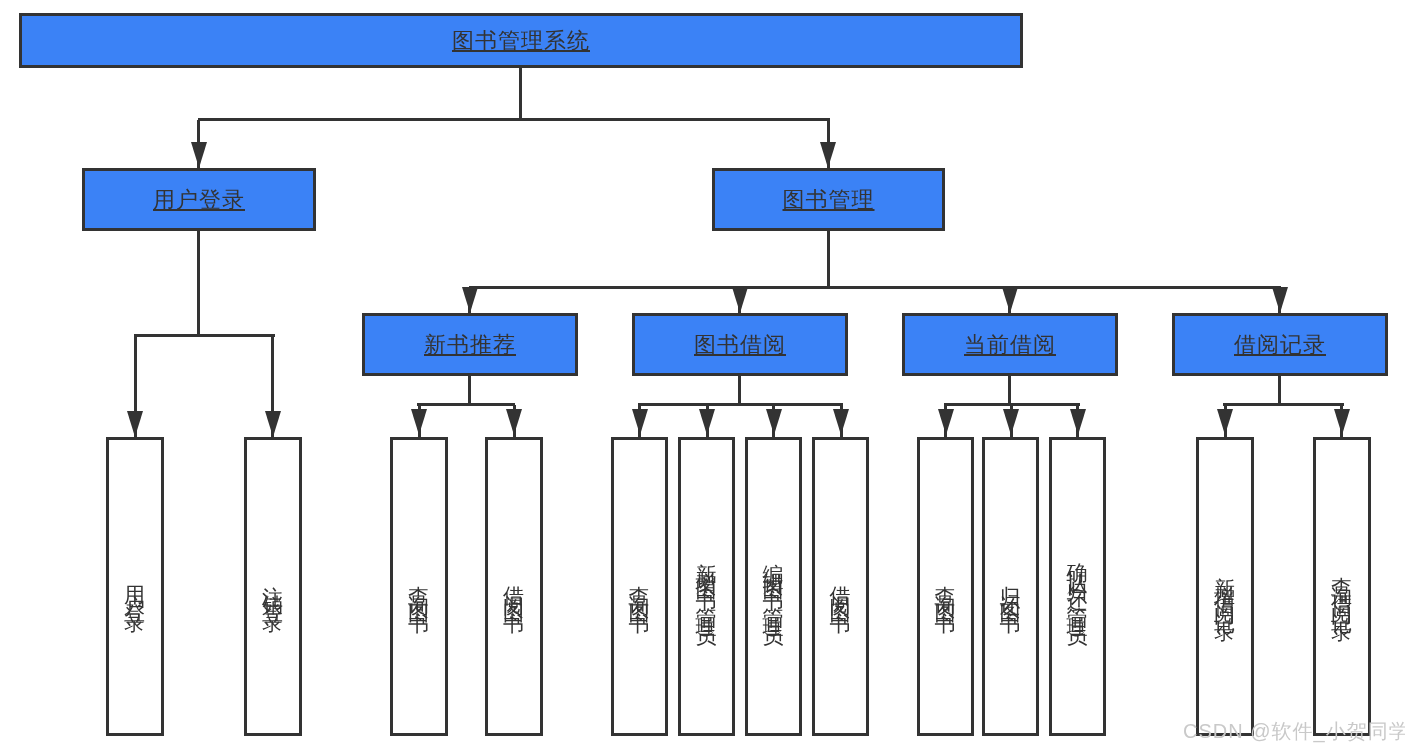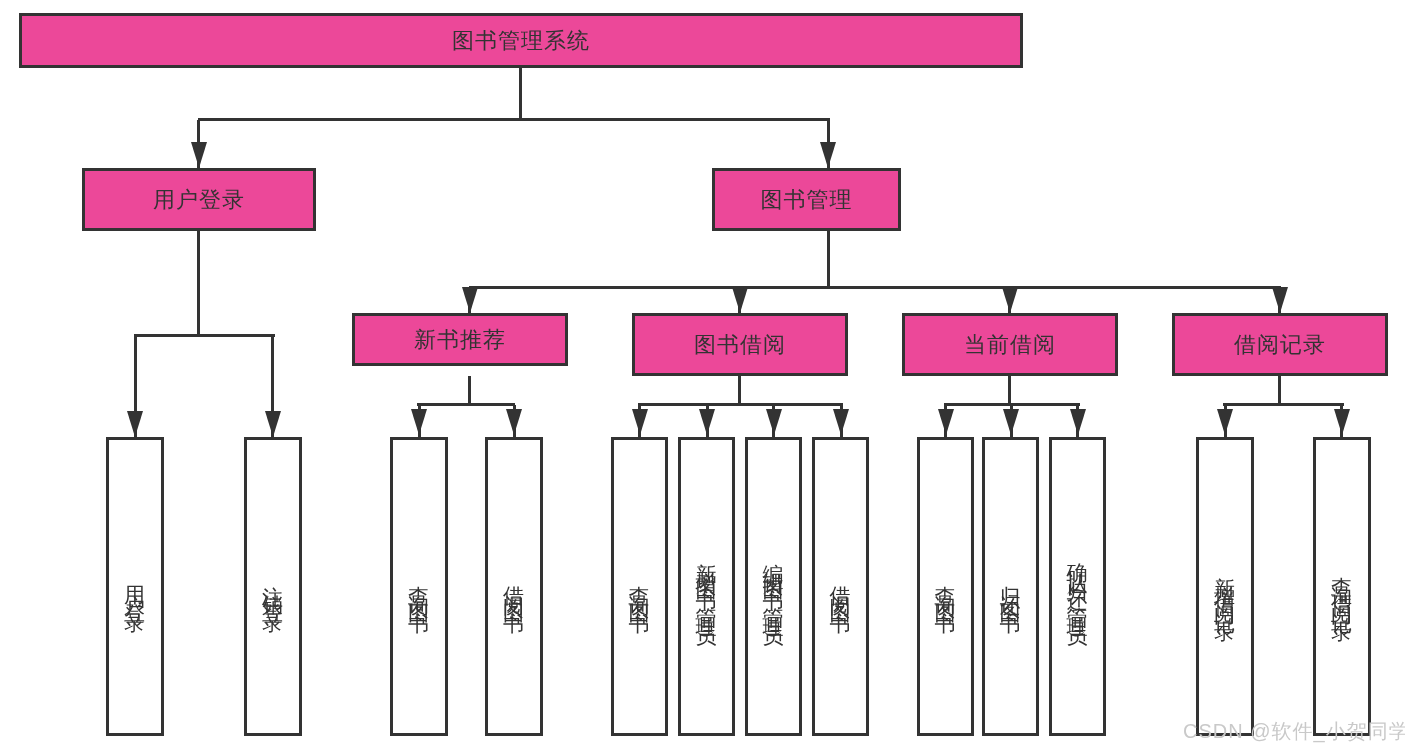--- a/index.html
+++ b/index.html
@@ -8,24 +8,24 @@
     --bg:#ffffff;
     --wm:#c9c9c9;
   }
   html,body{margin:0;padding:0;background:var(--bg);}
   #stage{
     position:relative;width:1405px;height:747px;background:var(--bg);
     font-family:"Liberation Sans","DejaVu Sans",sans-serif;
     color:var(--text);overflow:hidden;
   }
   .hbox{
-    position:absolute;box-sizing:border-box;background:#ec4899;
+    position:absolute;box-sizing:border-box;background:#3b82f6;
     border:3px solid var(--line);
     display:flex;align-items:center;justify-content:center;
-    font-size:22px;letter-spacing:1px;white-space:nowrap;
+    font-size:22px;letter-spacing:1px;white-space:nowrap;text-decoration:underline;
   }
   .leaf{
     position:absolute;box-sizing:border-box;background:#fff;
     border:3px solid var(--line);
     top:437px;height:299px;width:58px;
     display:flex;align-items:center;justify-content:center;
   }
   .vtext{
     writing-mode:vertical-rl;
     font-size:21px;line-height:1;letter-spacing:9px;
@@ -50,25 +50,25 @@
 <div id="stage">
 
   <div class="hbox" style="left:19px;top:13px;width:1004px;height:55px;">
     <span>图书管理系统</span>
   </div>
 
   <div class="hbox" style="left:82px;top:168px;width:234px;height:63px;">
     <span>用户登录</span>
   </div>
 
-  <div class="hbox" style="left:712px;top:168px;width:189px;height:63px;">
+  <div class="hbox" style="left:712px;top:168px;width:233px;height:63px;">
     <span>图书管理</span>
   </div>
 
-  <div class="hbox" style="left:352px;top:313px;width:216px;height:53px;">
+  <div class="hbox" style="left:362px;top:313px;width:216px;height:63px;">
     <span>新书推荐</span>
   </div>
 
   <div class="hbox" style="left:902px;top:313px;width:216px;height:63px;">
     <span>当前借阅</span>
   </div>
 
   <div class="hbox" style="left:632px;top:313px;width:216px;height:63px;">
     <span>图书借阅</span>
   </div>

